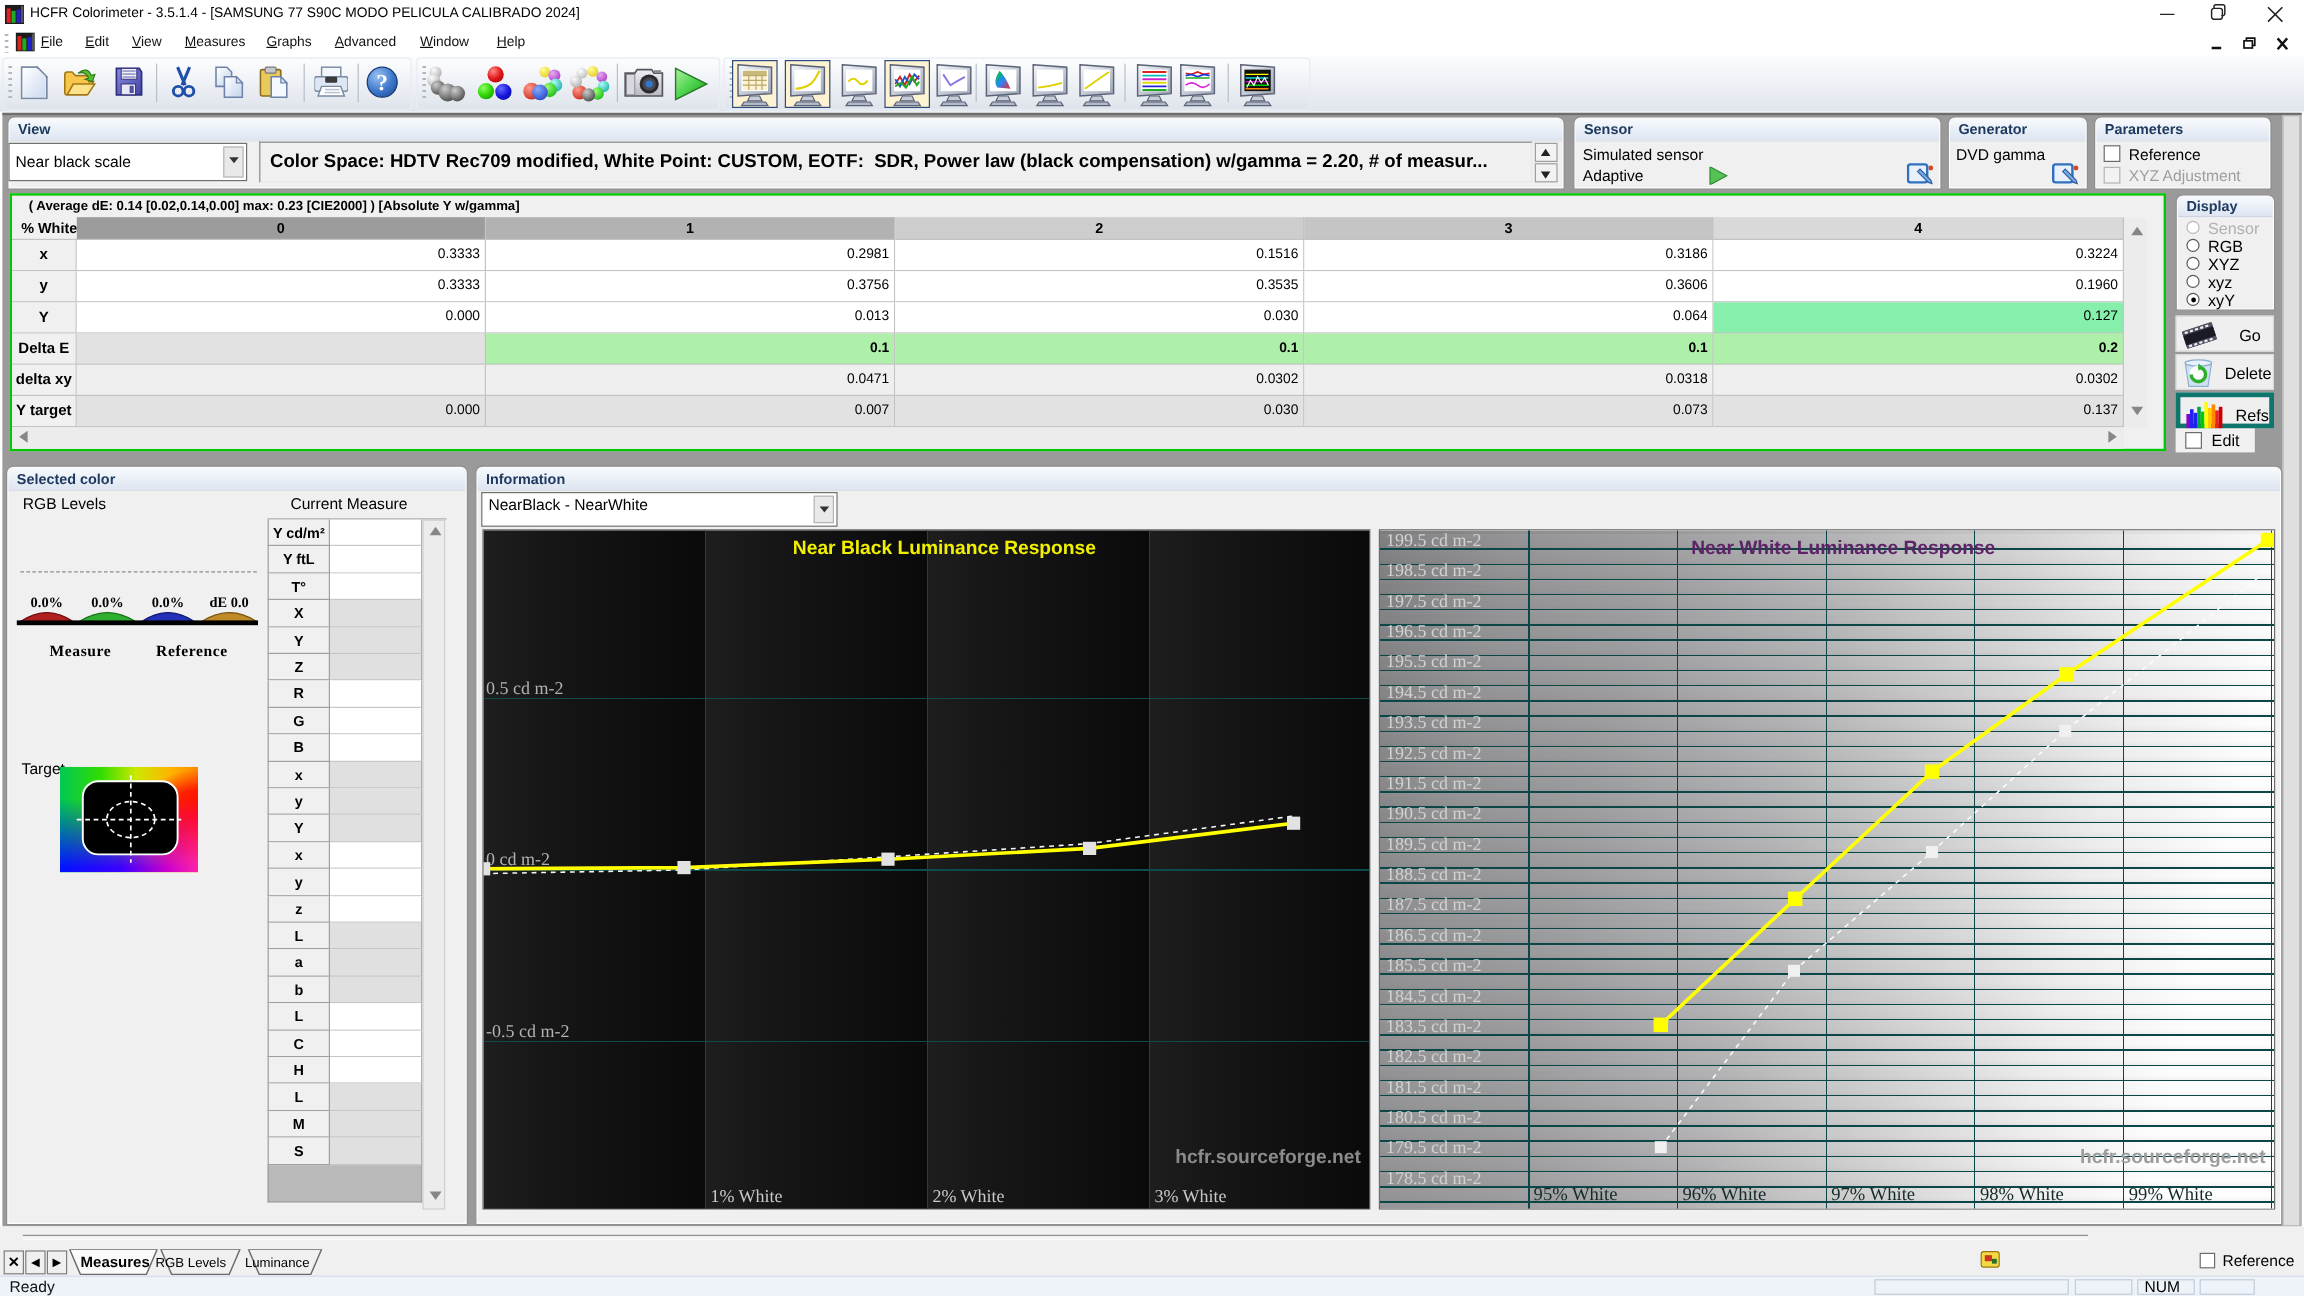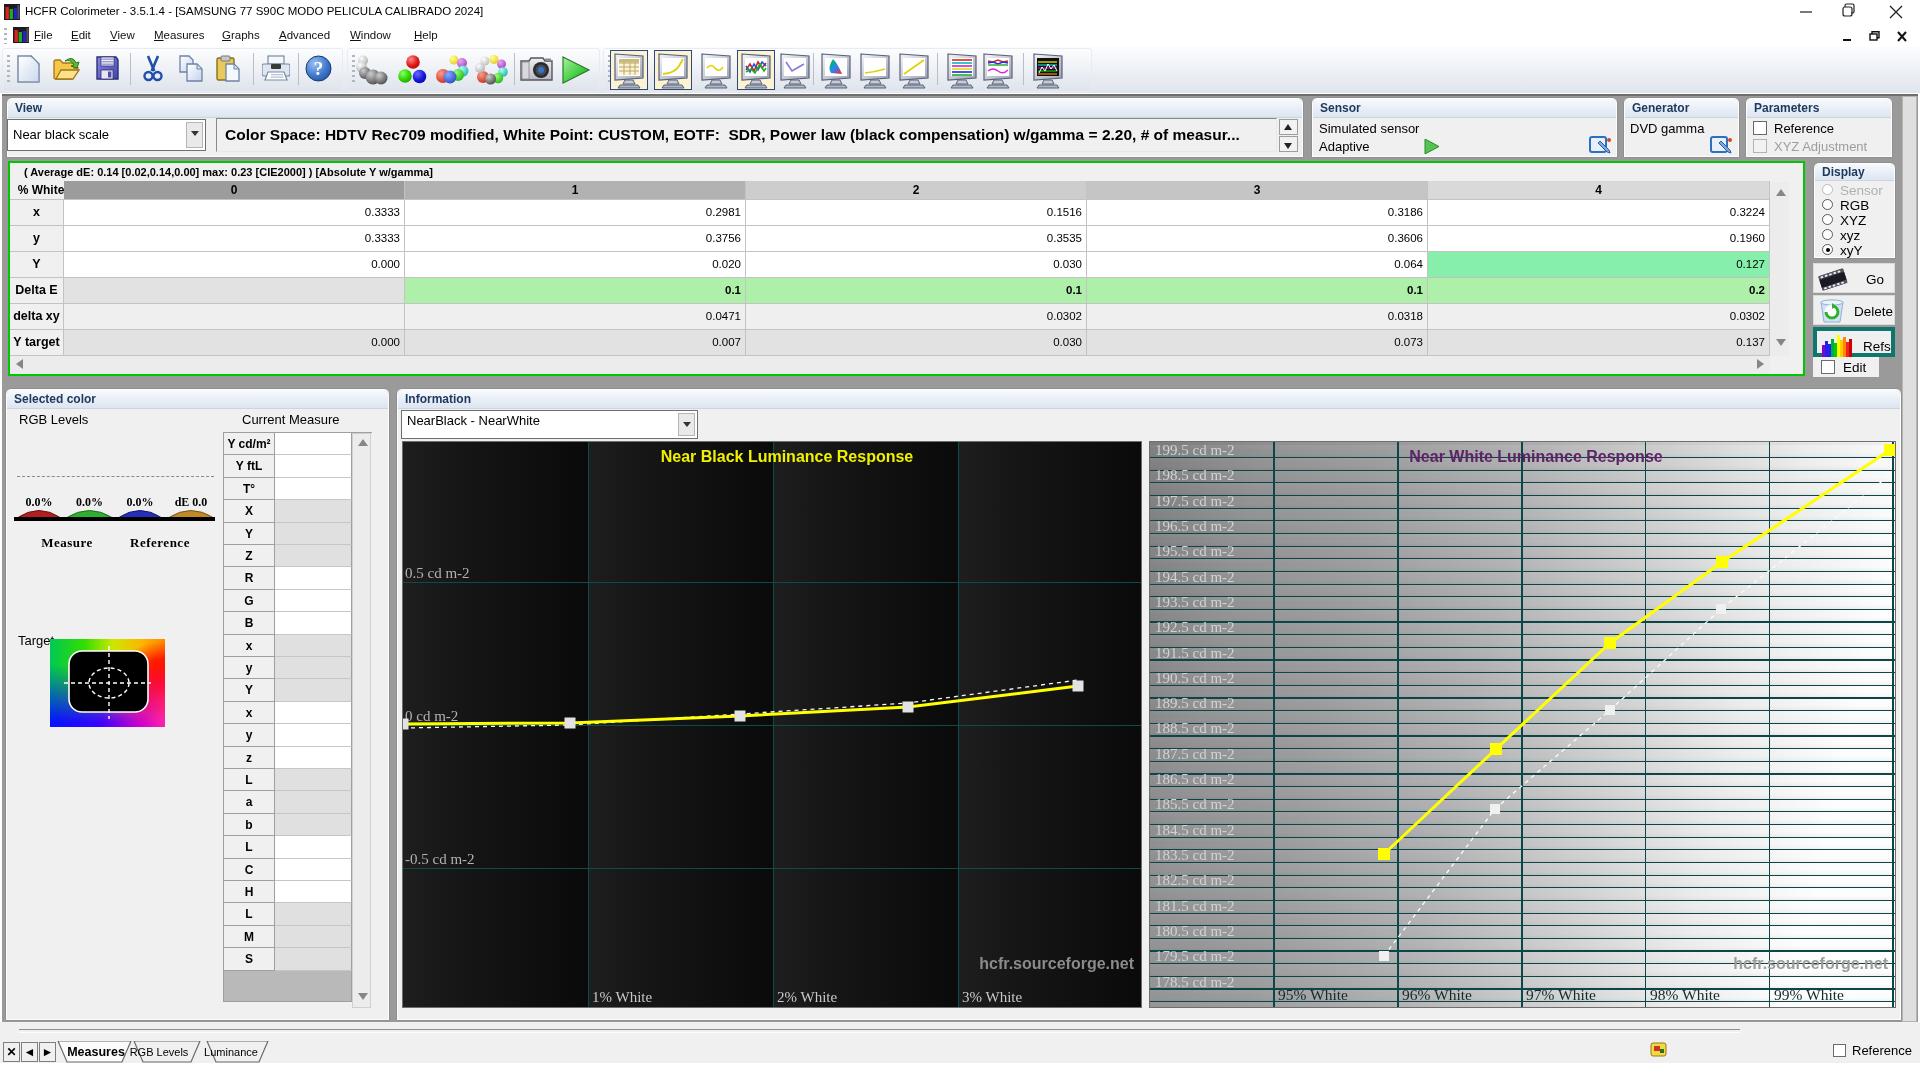--- a/index.html
+++ b/index.html
@@ -575,21 +575,21 @@
 <div class="tc num" style="left:1077px;top:36.5px;width:341px;height:26px;background:#fff;">0.3186</div>
 <div class="tc num" style="left:1418px;top:36.5px;width:342px;height:26px;background:#fff;">0.3224</div>
 <div class="tc lab" style="left:0;top:62.5px;width:54px;height:26px">y</div>
 <div class="tc num" style="left:54px;top:62.5px;width:341px;height:26px;background:#fff;">0.3333</div>
 <div class="tc num" style="left:395px;top:62.5px;width:341px;height:26px;background:#fff;">0.3756</div>
 <div class="tc num" style="left:736px;top:62.5px;width:341px;height:26px;background:#fff;">0.3535</div>
 <div class="tc num" style="left:1077px;top:62.5px;width:341px;height:26px;background:#fff;">0.3606</div>
 <div class="tc num" style="left:1418px;top:62.5px;width:342px;height:26px;background:#fff;">0.1960</div>
 <div class="tc lab" style="left:0;top:88.5px;width:54px;height:26px">Y</div>
 <div class="tc num" style="left:54px;top:88.5px;width:341px;height:26px;background:#fff;">0.000</div>
-<div class="tc num" style="left:395px;top:88.5px;width:341px;height:26px;background:#fff;">0.020</div>
+<div class="tc num" style="left:395px;top:88.5px;width:341px;height:26px;background:#fff;">0.013</div>
 <div class="tc num" style="left:736px;top:88.5px;width:341px;height:26px;background:#fff;">0.030</div>
 <div class="tc num" style="left:1077px;top:88.5px;width:341px;height:26px;background:#fff;">0.064</div>
 <div class="tc num" style="left:1418px;top:88.5px;width:342px;height:26px;background:#86efac;">0.127</div>
 <div class="tc lab" style="left:0;top:114.5px;width:54px;height:26px">Delta E</div>
 <div class="tc num" style="left:54px;top:114.5px;width:341px;height:26px;background:#e2e2e2;font-weight:bold;"></div>
 <div class="tc num" style="left:395px;top:114.5px;width:341px;height:26px;background:#aef0aa;font-weight:bold;">0.1</div>
 <div class="tc num" style="left:736px;top:114.5px;width:341px;height:26px;background:#aef0aa;font-weight:bold;">0.1</div>
 <div class="tc num" style="left:1077px;top:114.5px;width:341px;height:26px;background:#aef0aa;font-weight:bold;">0.1</div>
 <div class="tc num" style="left:1418px;top:114.5px;width:342px;height:26px;background:#aef0aa;font-weight:bold;">0.2</div>
 <div class="tc lab" style="left:0;top:140.5px;width:54px;height:26px">delta xy</div>
@@ -996,12 +996,19 @@
 <svg class="abs" style="left:1650px;top:1px" width="18" height="17">
           <rect x="1" y="2" width="15" height="13" rx="2" fill="#f2d943" stroke="#9a7a10" stroke-width="1"></rect>
           <rect x="4" y="5" width="6" height="5" fill="#cc3322"></rect>
           <rect x="10" y="8" width="4" height="4" fill="#2a6e2a"></rect>
         </svg>
 <div class="cb" style="left:1833px;top:4px;width:13px;height:13px"></div>
 <div class="abs" style="left:1852px;top:3px;font-size:13px">Reference</div>
 
 </div>
 </div>
+<div class="abs" id="statusbar">
+  <div class="abs" style="left:8px;top:1px;color:#111">Ready</div>
+  <div class="spanel" style="left:1562px;width:162px"></div>
+  <div class="spanel" style="left:1729px;width:48px"></div>
+  <div class="spanel" style="left:1781px;width:48px;font-size:13px;padding:0 0 0 5px;line-height:12px">NUM</div>
+  <div class="spanel" style="left:1833px;width:46px"></div>
+</div>
 </div>
 </body></html>

